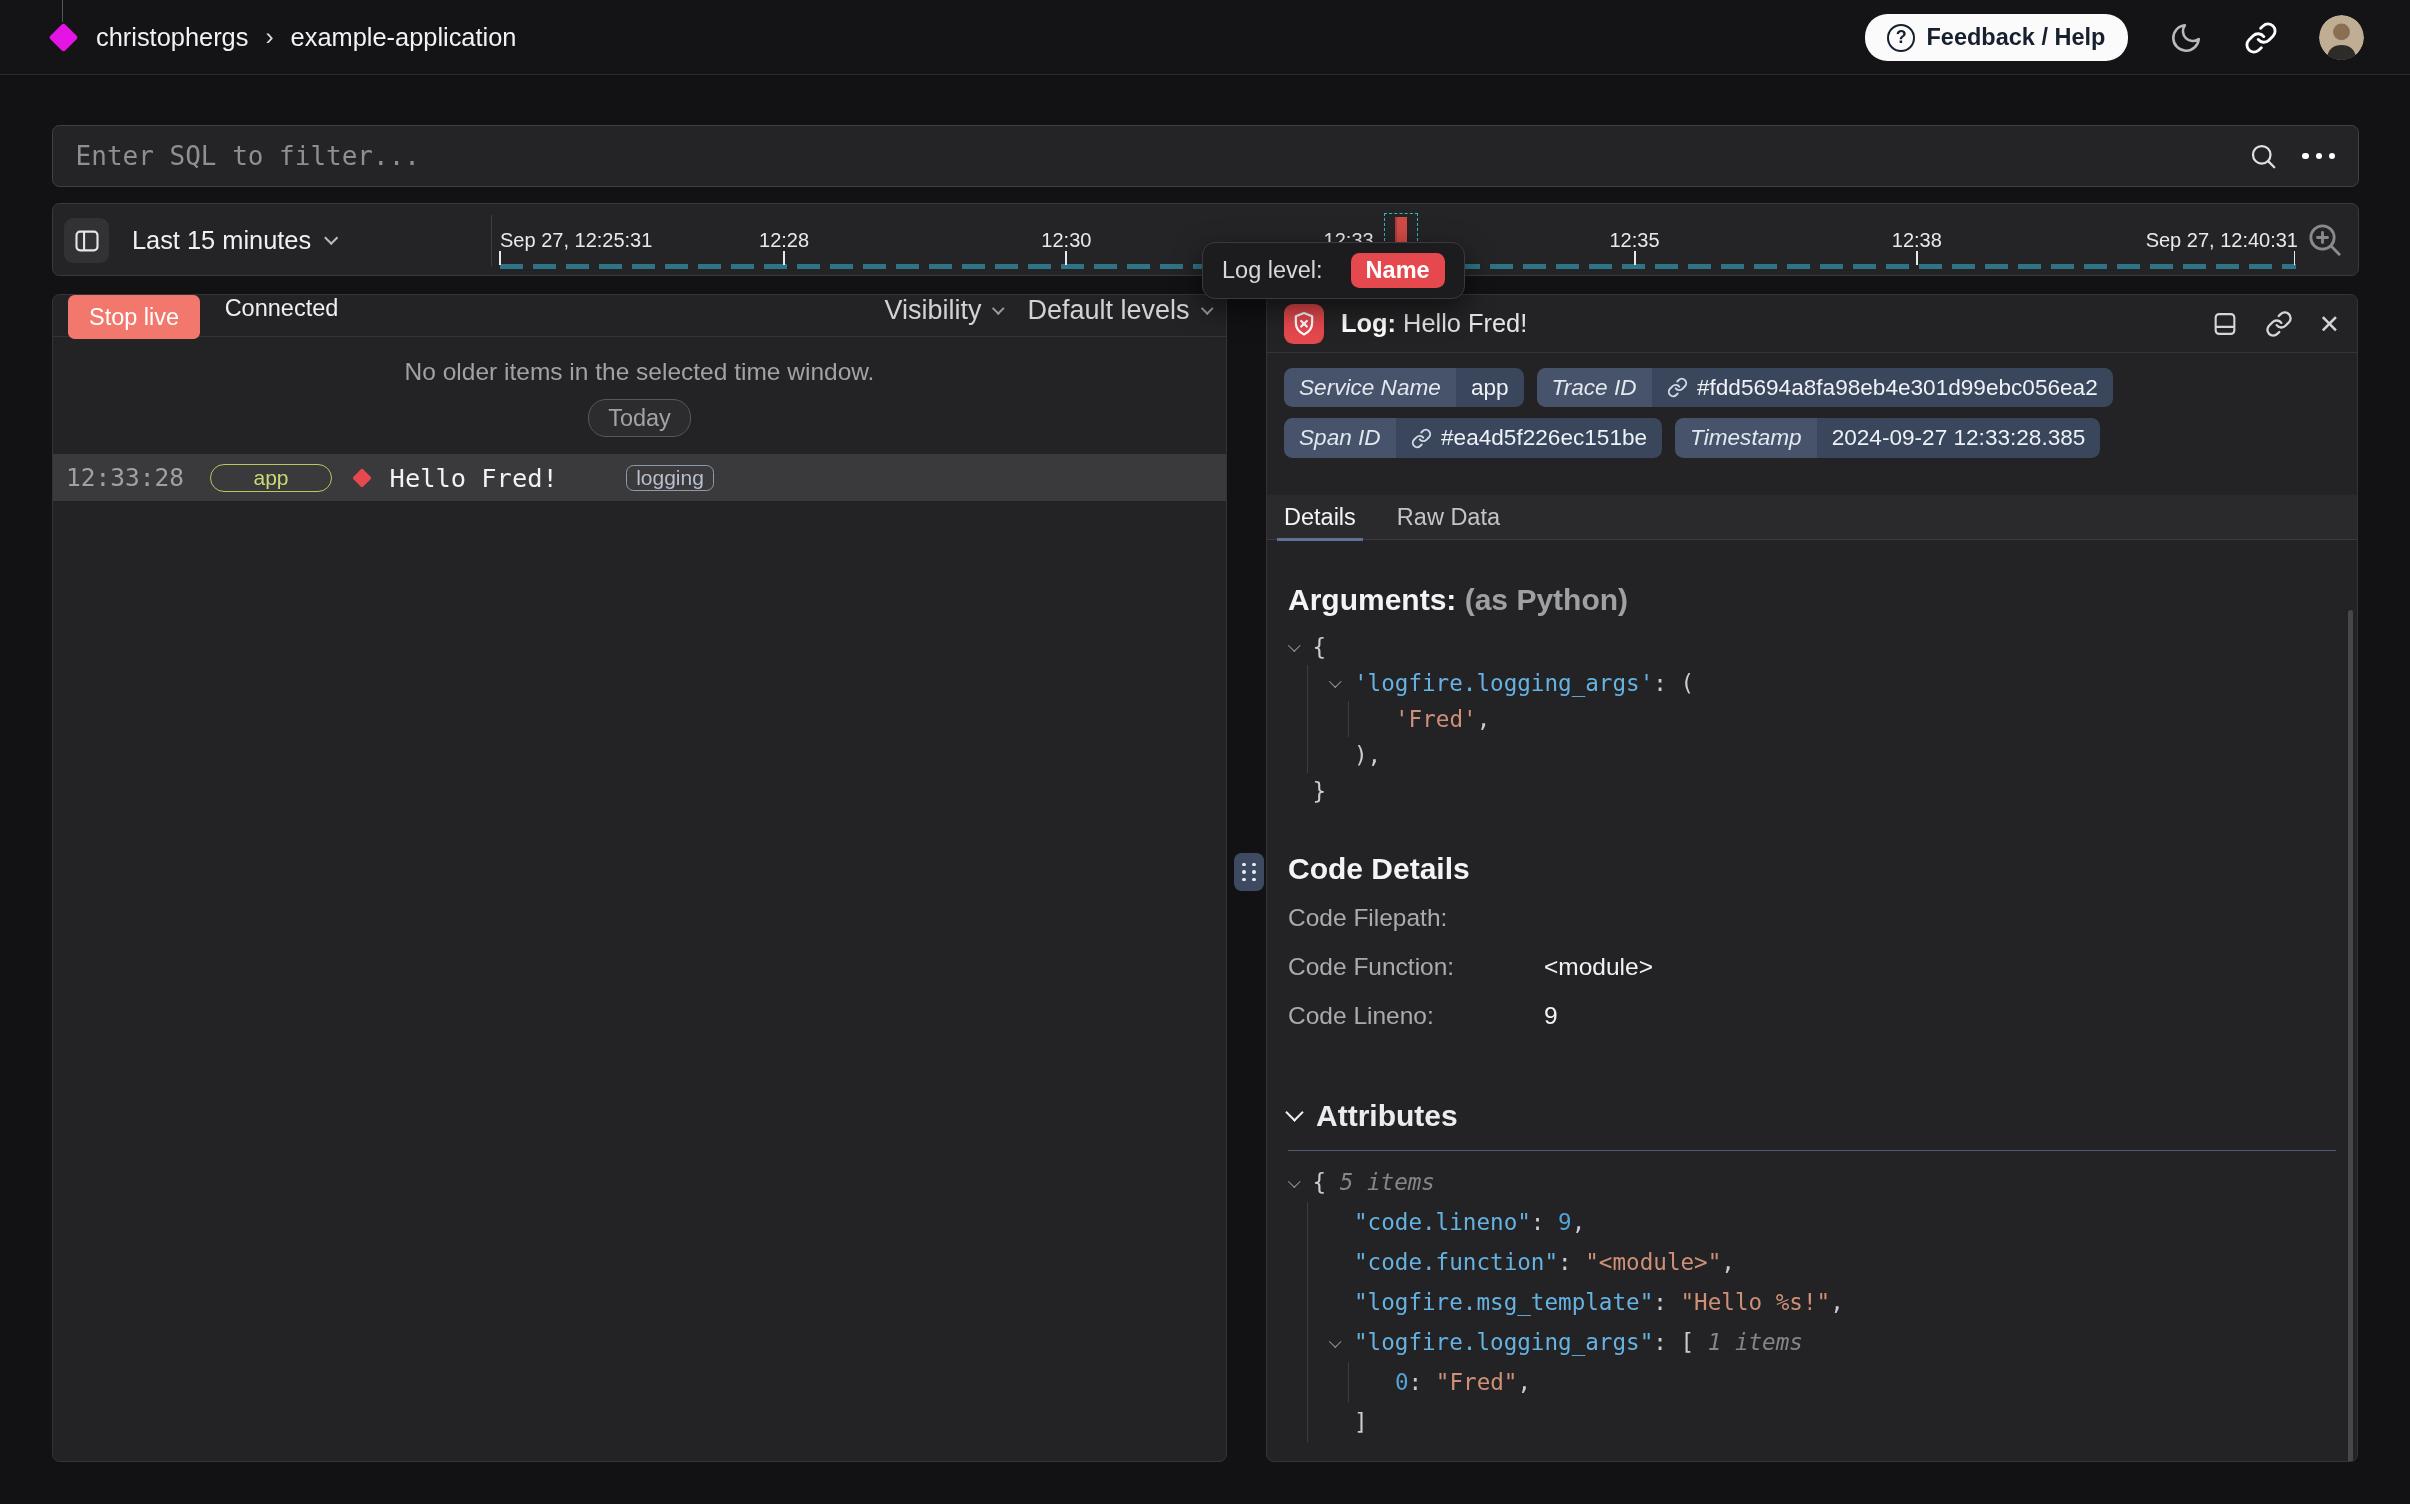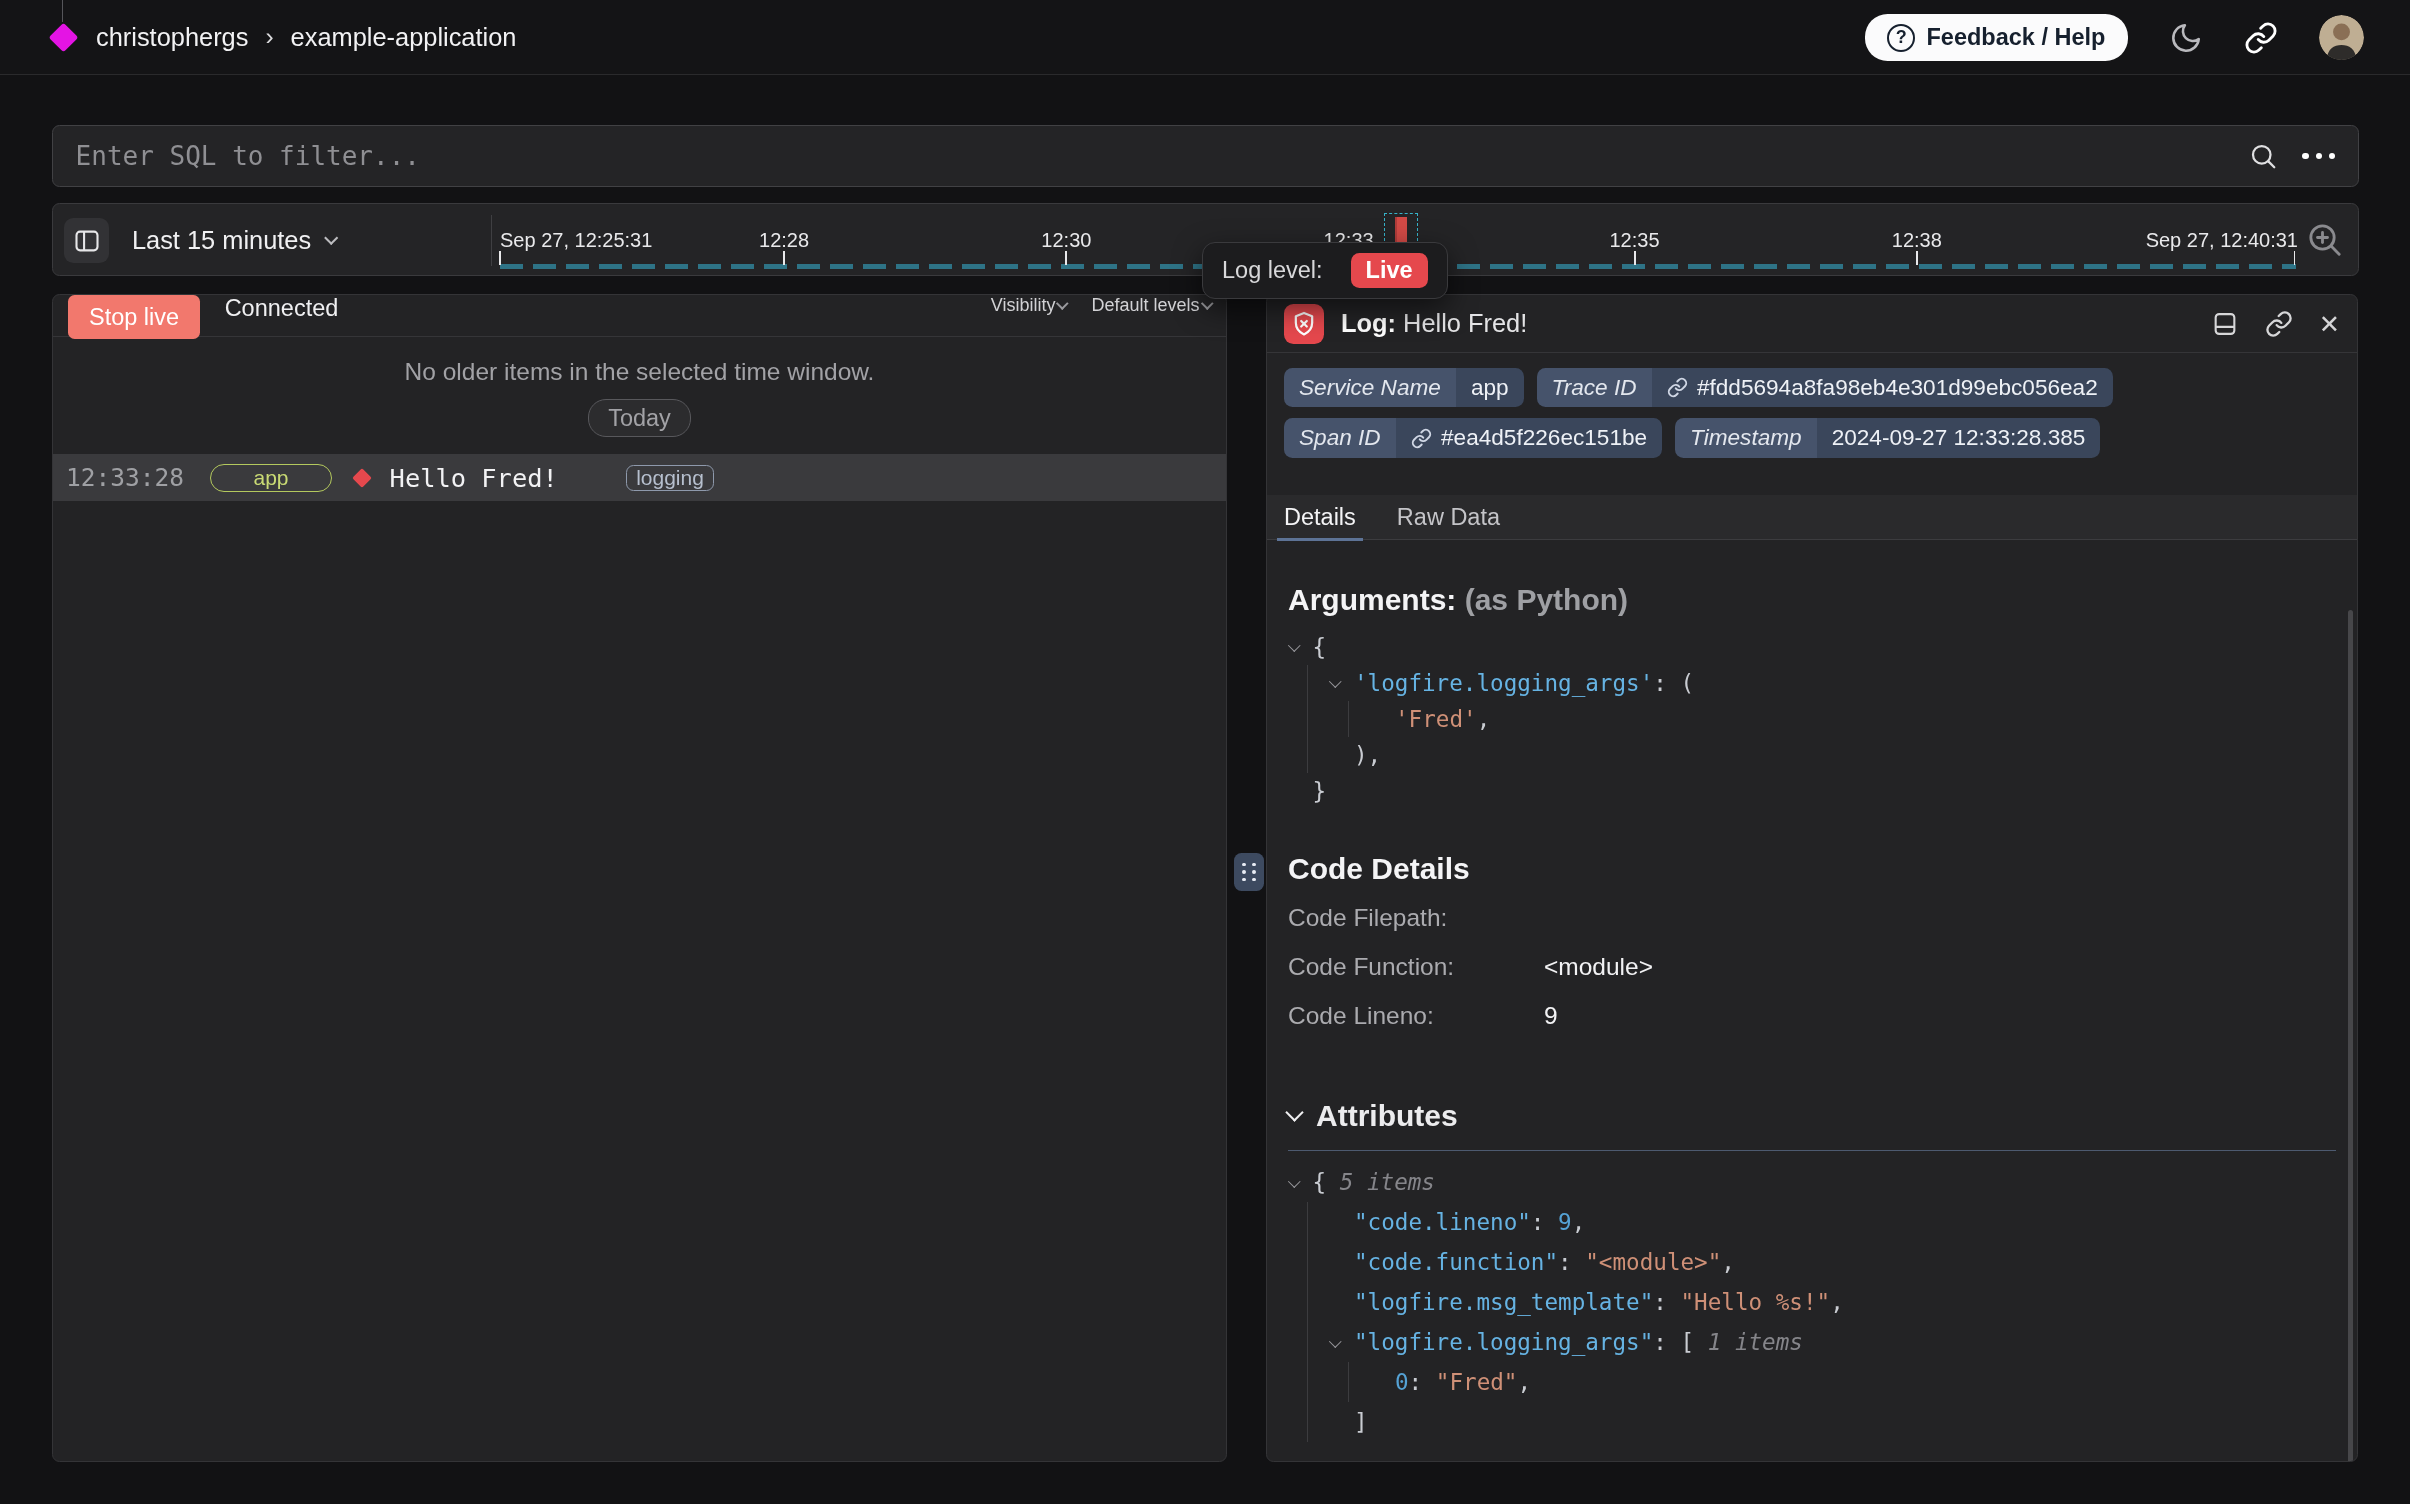--- a/index.html
+++ b/index.html
@@ -66,21 +66,21 @@
   
   .panel { position:absolute; top:294px; height:1168px; background:#232325; border:0.9px solid #343437; border-radius:7.5px; overflow:hidden; }
   .panel-left { left:52px; width:1175px; }
   .panel-right { left:1266px; width:1092px; }
 
   
   .lp-toolbar { height:42px; border-bottom:0.9px solid #353538; display:flex; align-items:flex-start; padding:0 15px; gap:24.5px; }
   .stop-live { background:#f2786d; color:#ffffff; font-size:23.5px; border:none; border-radius:6.6px; padding:8.5px 21px; cursor:pointer; }
   .connected { font-size:23.5px; color:#f0f0f2; }
   .lp-toolbar .spacer { flex:1; }
-  .dd { display:flex; align-items:center; gap:3px; font-size:18px; color:#d2d2d5; cursor:pointer; }
+  .dd { display:flex; align-items:center; gap:13px; font-size:27px; color:#d2d2d5; cursor:pointer; }
   .dd .chev-down { width:8.5px; height:8.5px; border-color:#9a9a9e; margin-top:-3.8px; }
   .lp-empty { margin-top:21px; text-align:center; font-size:24.5px; color:#a2a2a6; }
   .today-wrap { text-align:center; margin-top:13px; }
   .today-btn { display:inline-block; border:0.9px solid #58585c; border-radius:18px; padding:4.7px 19px;
                font-size:23.5px; color:#a2a2a6; background:#2c2c2e; cursor:pointer; }
   .log-row { margin-top:17px; height:47px; background:#3a3a3d; display:flex; align-items:center; padding:0 13px; cursor:pointer; }
   .log-time { font-family:"DejaVu Sans Mono", monospace; font-size:24.5px; color:#9fa0a4; }
   .svc-pill { margin-left:26px; border:1.9px solid #b4c95e; color:#c9da74; border-radius:15px;
               padding:0.9px 0; width:122px; text-align:center; font-size:21px; }
   .log-diamond { margin-left:22.6px; width:14px; height:14px; background:#e5484d; transform:rotate(45deg); border-radius:1.9px; }
@@ -241,21 +241,21 @@
           <circle cx="10.5" cy="10.5" r="7"></circle>
           <line x1="7.5" y1="10.5" x2="13.5" y2="10.5"></line>
           <line x1="10.5" y1="7.5" x2="10.5" y2="13.5"></line>
           <line x1="15.8" y1="15.8" x2="20.5" y2="20.5"></line>
         </svg>
     </span>
   </div>
 
   <div class="tooltip">
     <span>Log level:</span>
-    <span class="badge-error">Live</span>
+    <span class="badge-error">Name</span>
   </div>
 
   <div class="panel panel-left">
     <div class="lp-toolbar">
       <button class="stop-live">Stop live</button>
       <span class="connected">Connected</span>
       <span class="spacer"></span>
       <span class="dd">
         <span>Visibility</span>
         <span class="chev-down"></span>

